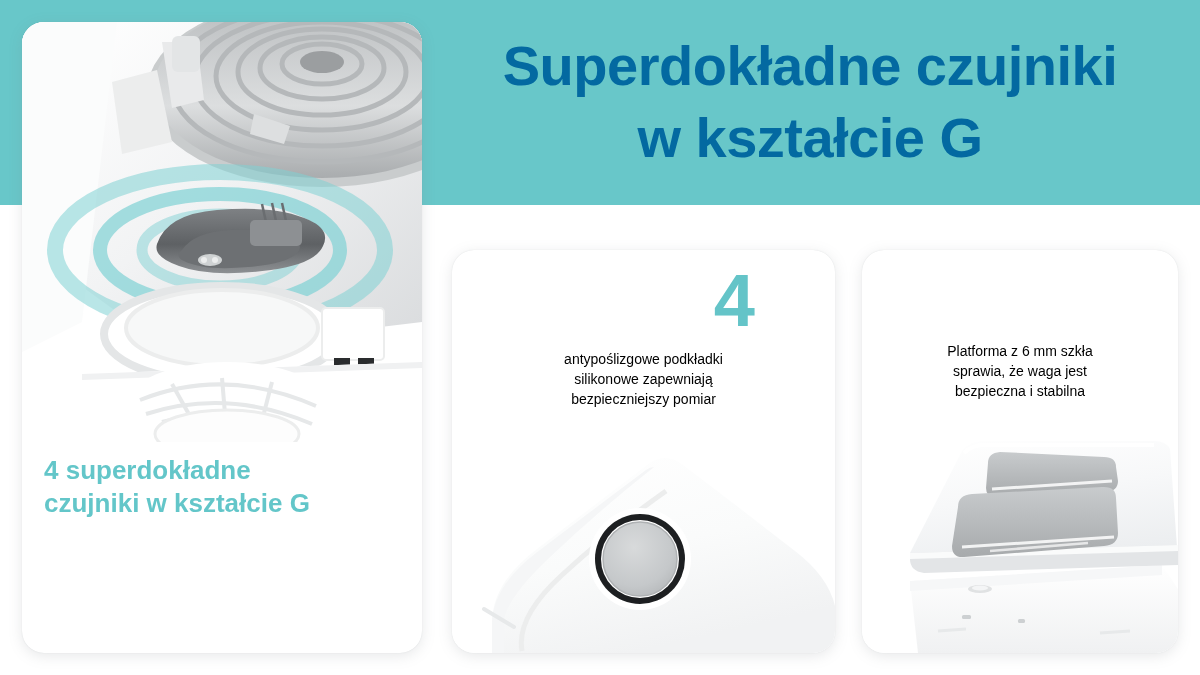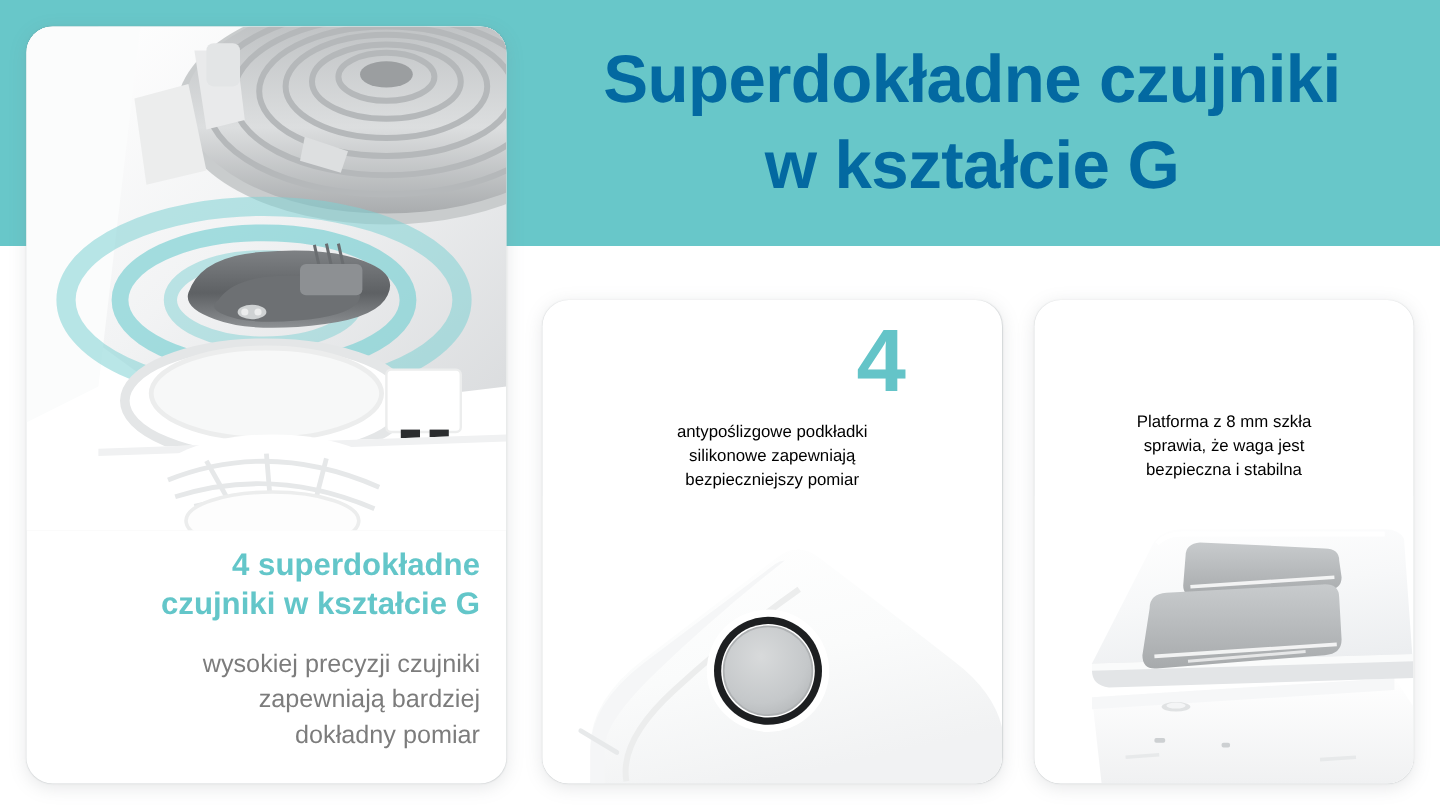--- a/index.html
+++ b/index.html
@@ -43,21 +43,21 @@
   
   .card-left{ left:22px; top:22px; width:400px; height:631px; }
 
   .left-photo{
     position:absolute; left:0; top:0; width:400px; height:420px;
     overflow:hidden;
     background:#f4f5f6;
   }
   .left-text{
     position:absolute; left:0; top:432px; width:400px;
-    text-align:right; padding:0 22px;
+    text-align:left; padding:0 22px;
   }
   .left-head{
     color:#63c6c9; font-size:26px; font-weight:bold; line-height:1.28;
     white-space:pre-line;
   }
   .left-body{
     margin-top:18px;
     color:#7c7c7c; font-size:21px; line-height:1.42; white-space:pre-line;
   }
 
@@ -190,23 +190,20 @@
           <line x1="250" y1="360" x2="236" y2="414"></line>
         </g>
         <ellipse cx="205" cy="412" rx="72" ry="24" fill="#fdfdfd" stroke="#eceded" stroke-width="3"></ellipse>
       </g>
     </svg>
   </div>
 
   <div class="left-text">
     <div class="left-head">4 superdokładne
 czujniki w kształcie G</div>
-    <div class="left-body">wysokiej precyzji czujniki
-zapewniają bardziej
-dokładny pomiar</div>
   </div>
 </div>
 
 <div class="card card-mid">
   <div class="stat">4</div>
   <div class="stat-body">antypoślizgowe podkładki
 silikonowe zapewniają
 bezpieczniejszy pomiar</div>
 
   <div class="card-photo">
@@ -237,21 +234,21 @@
       <circle cx="188" cy="146" r="51" fill="#ffffff"></circle>
       <circle cx="188" cy="146" r="45" fill="#1d1f21"></circle>
       <circle cx="188" cy="146" r="39" fill="#ffffff"></circle>
       <circle cx="188" cy="146" r="37" fill="url(#padGrey)"></circle>
       <circle cx="188" cy="146" r="37" fill="none" stroke="#aeb1b3" stroke-width="1.5"></circle>
     </svg>
   </div>
 </div>
 
 <div class="card card-right">
-  <div class="stat-body">Platforma z 8 mm szkła
+  <div class="stat-body">Platforma z 6 mm szkła
 sprawia, że waga jest
 bezpieczna i stabilna</div>
 
   <div class="card-photo">
     <svg class="svg-fill" viewBox="0 0 316 240" preserveAspectRatio="xMidYMid slice">
       <defs>
         <linearGradient id="glassTop" x1="0" y1="0" x2="0.3" y2="1">
           <stop offset="0%" stop-color="#ffffff"></stop>
           <stop offset="50%" stop-color="#f7f8f9"></stop>
           <stop offset="100%" stop-color="#eceef0"></stop>

